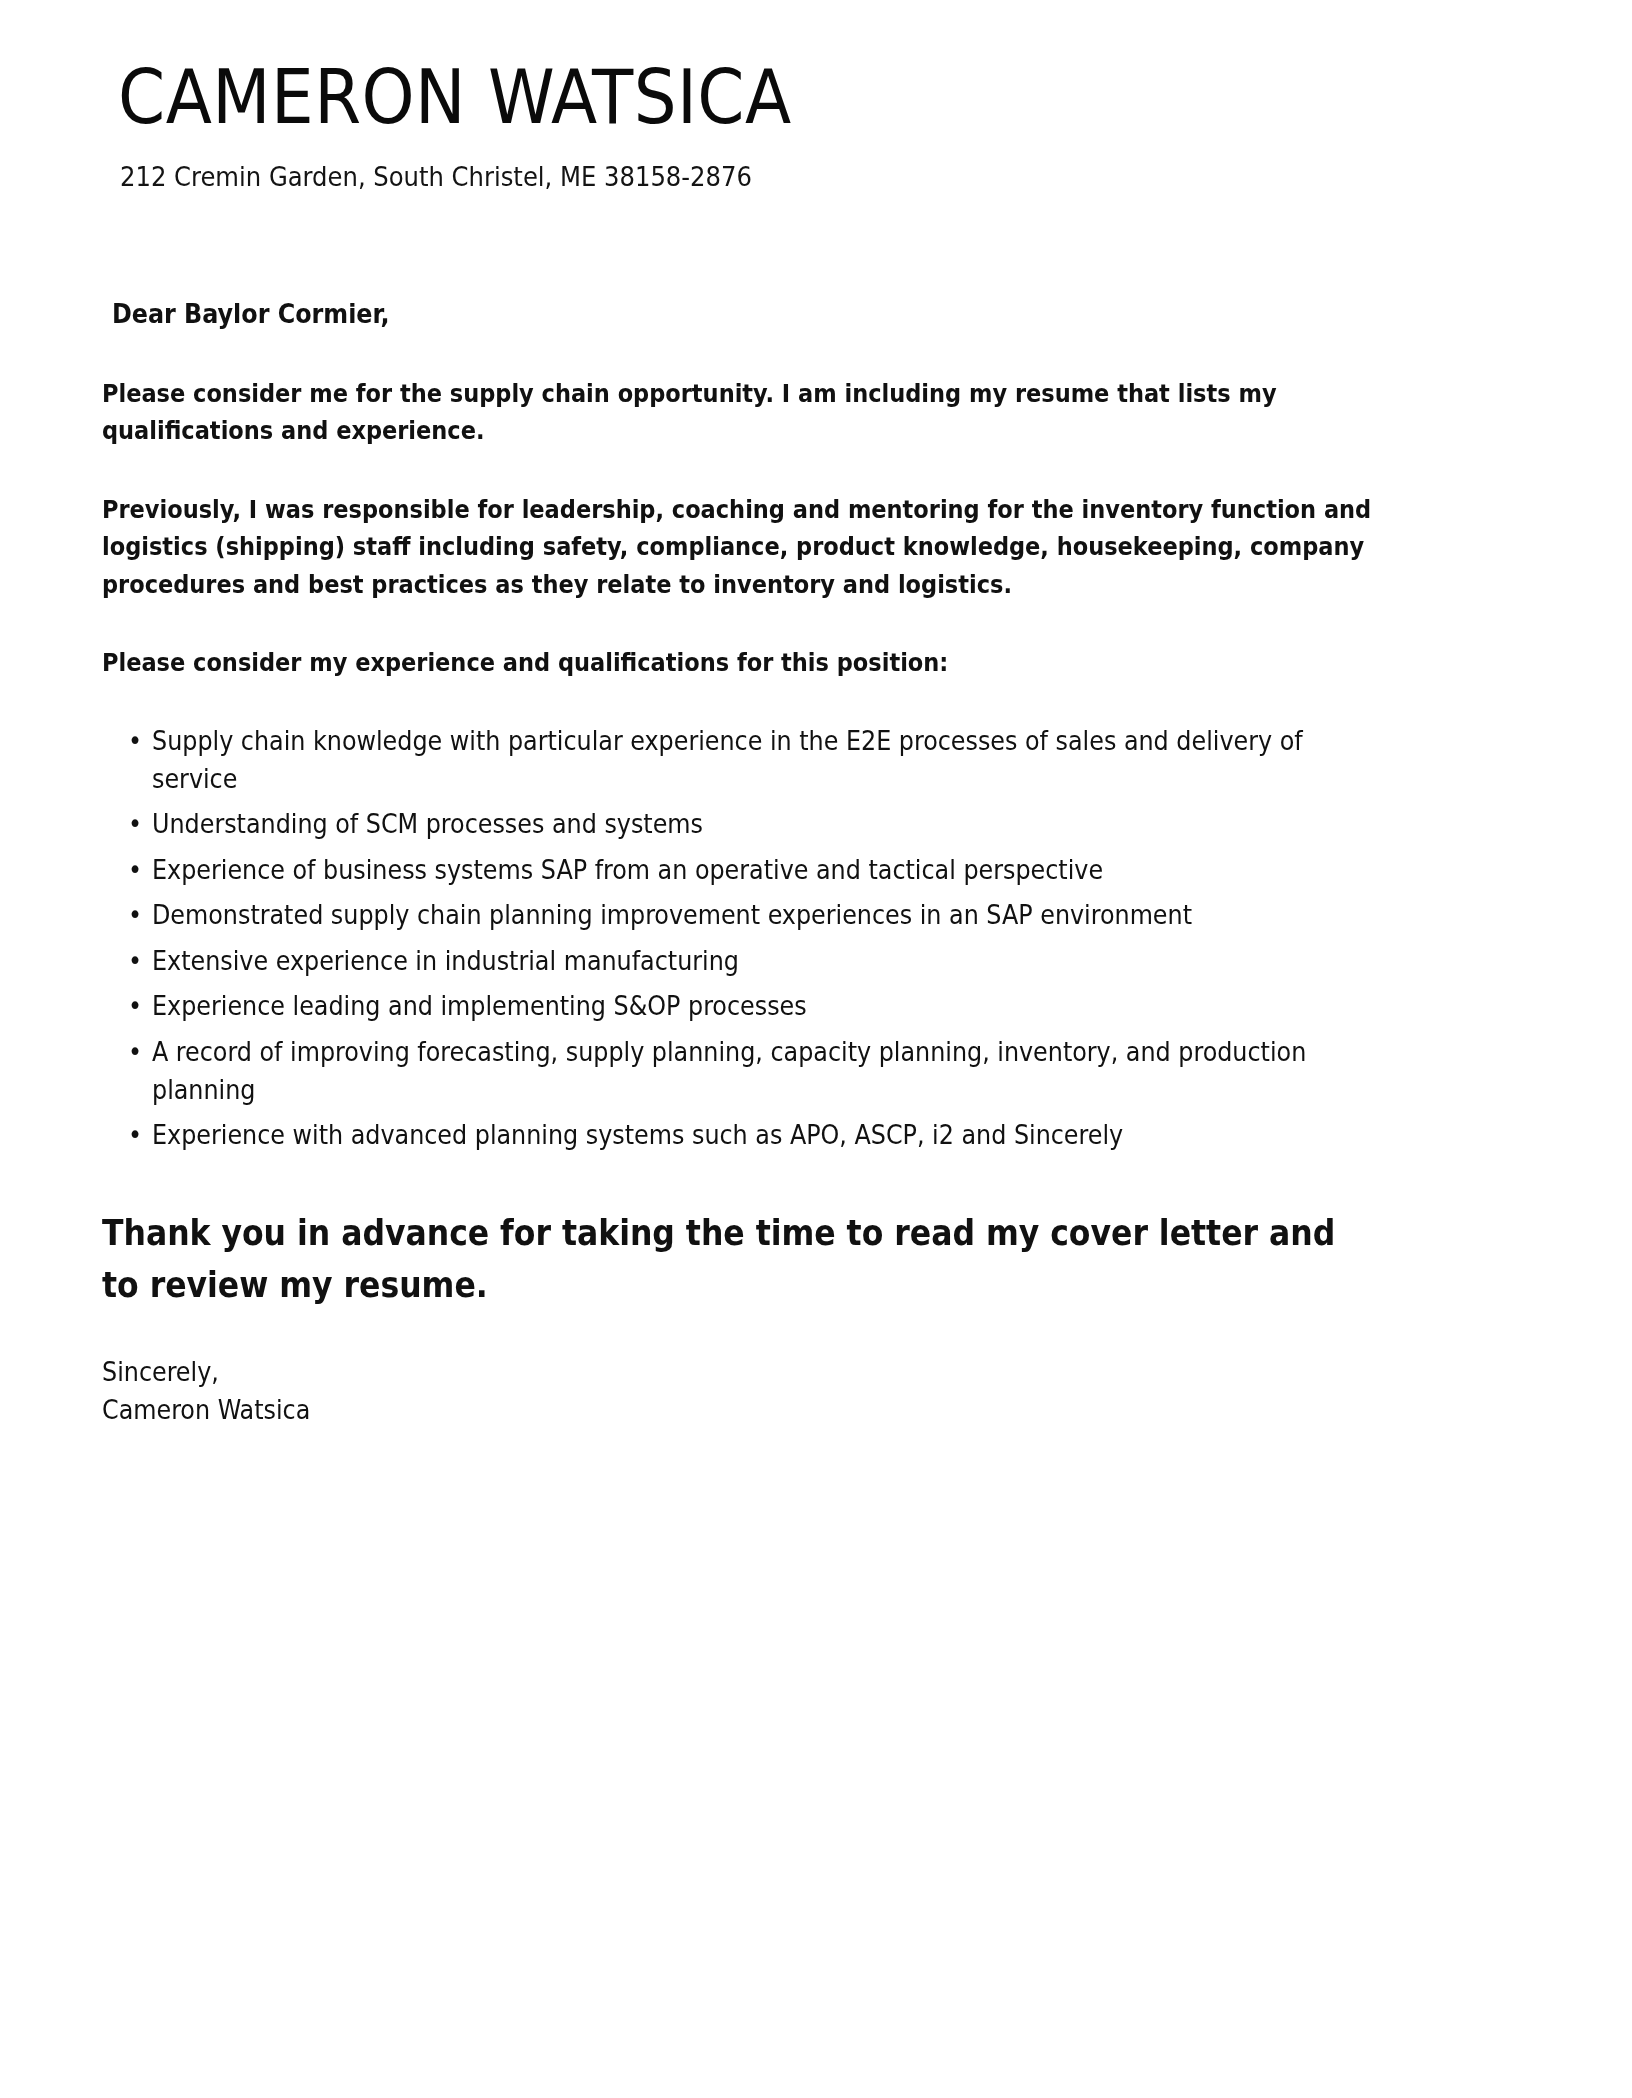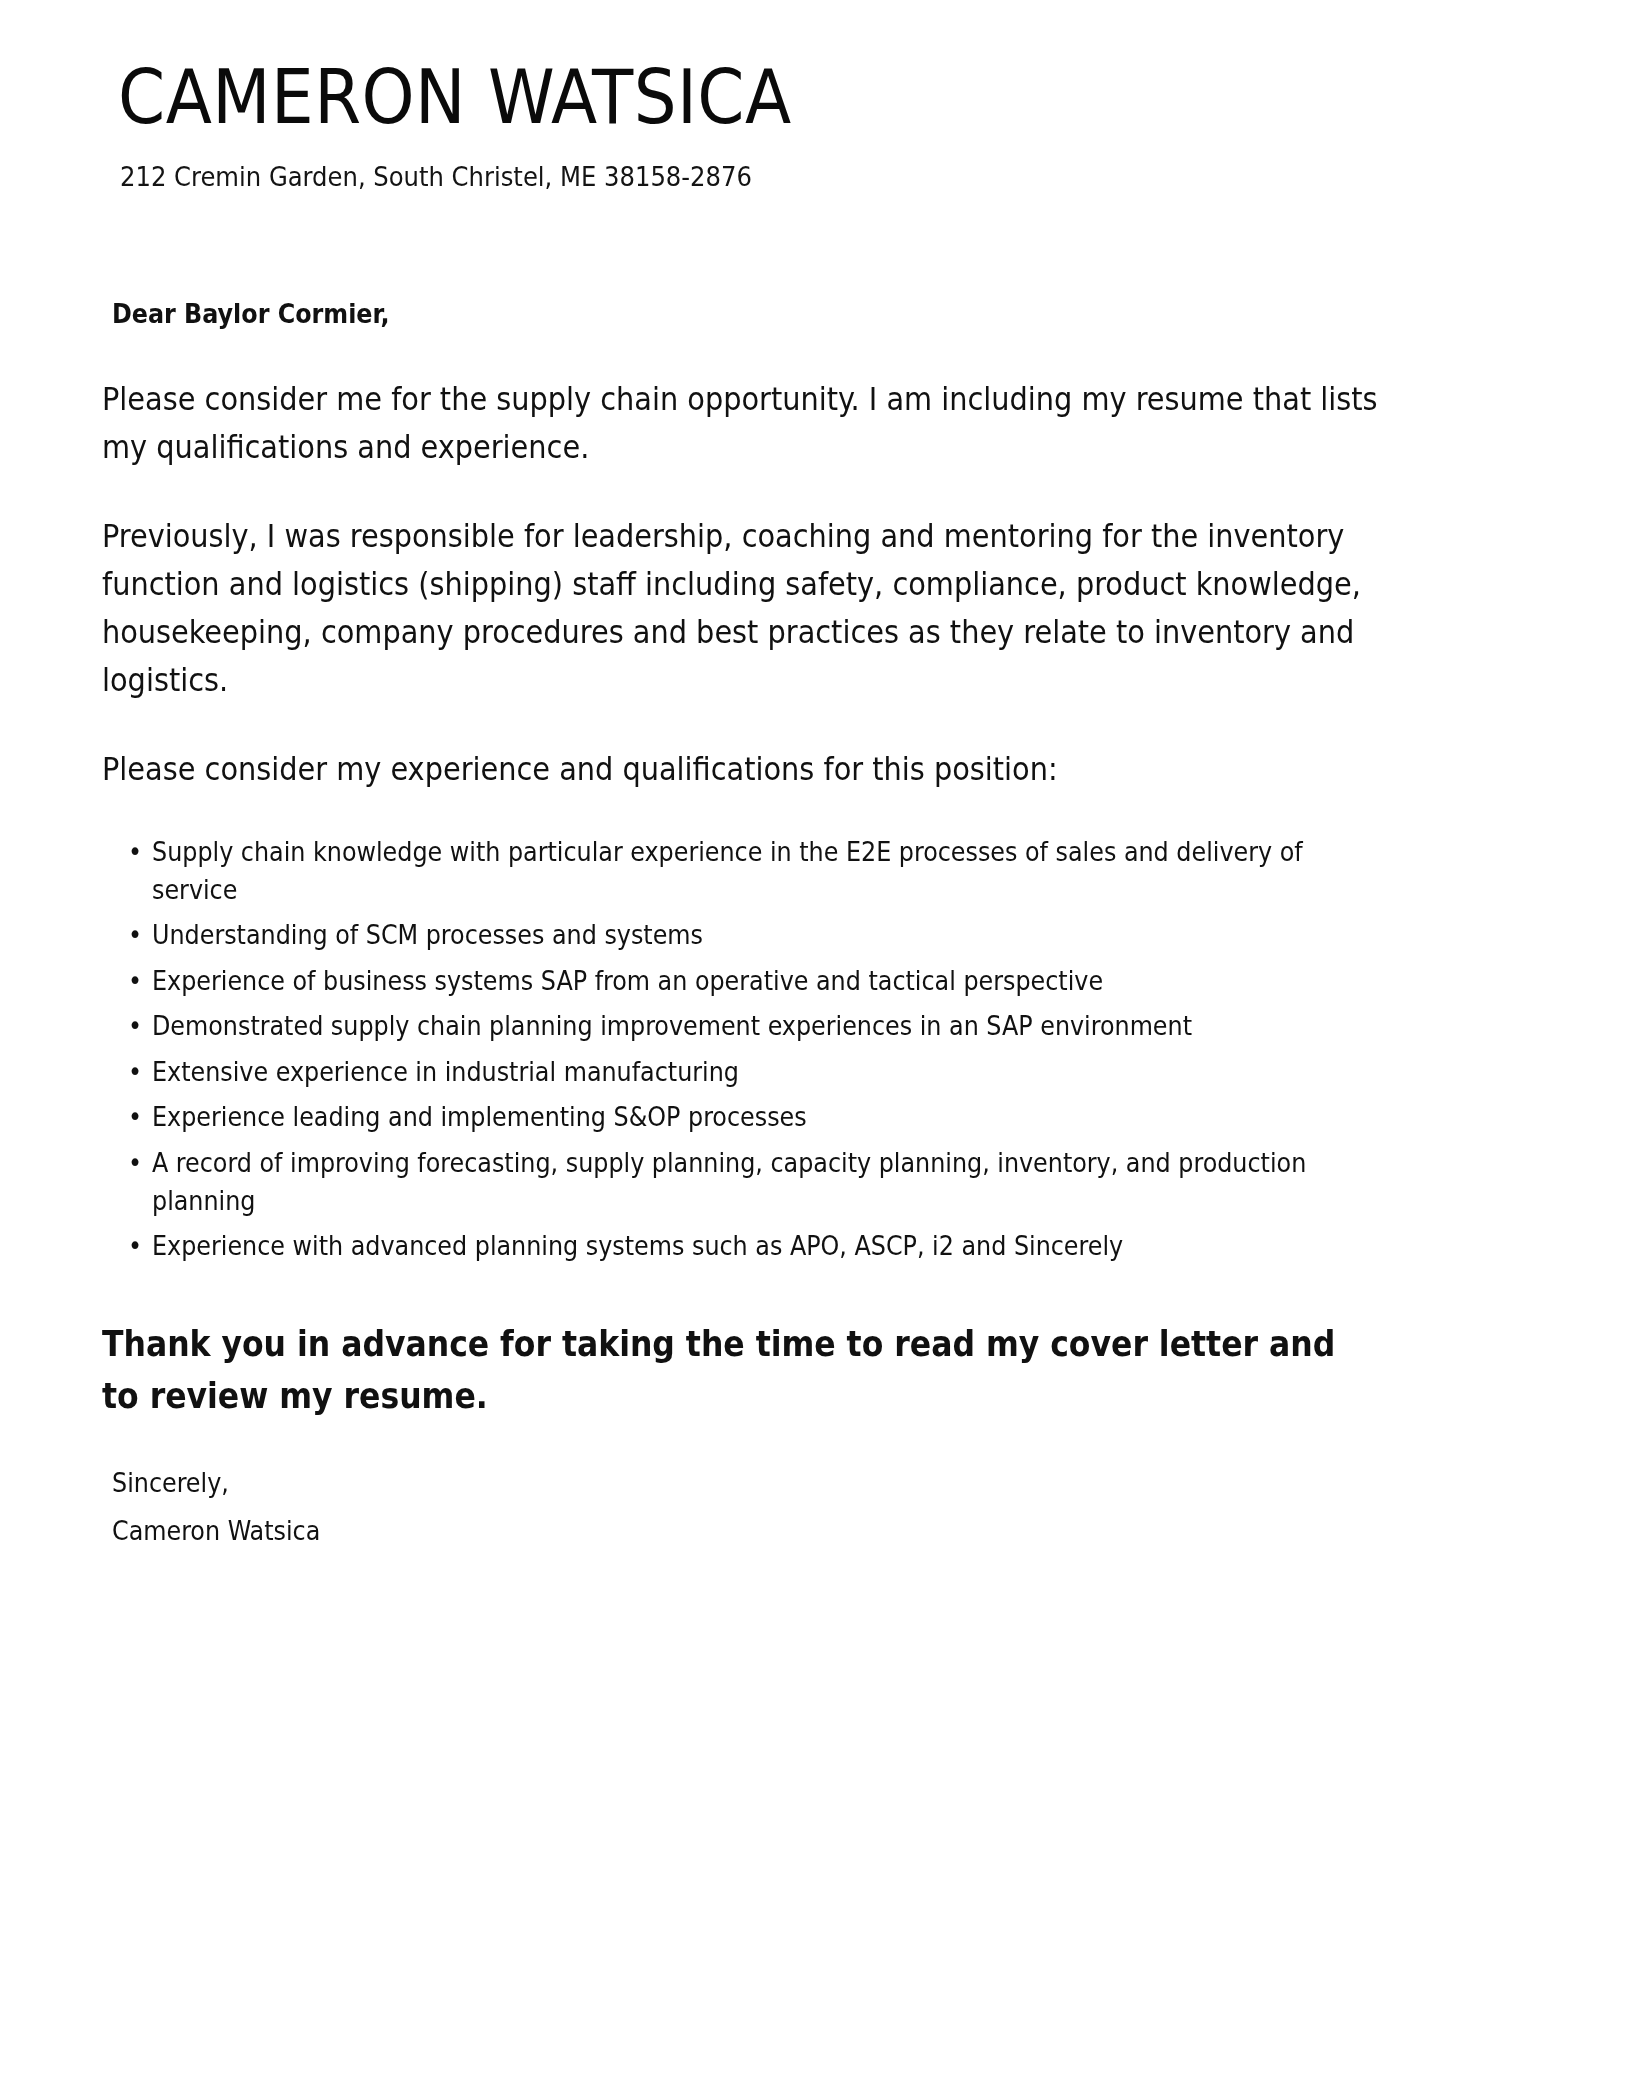--- a/index.html
+++ b/index.html
@@ -59,23 +59,24 @@
   }
 
   .salutation {
     font-weight: 700;
     margin: 0 0 41px 10px;
     font-size: 26.5px;
   }
 
   .para {
     margin: 0 0 41px 0;
-    font-size: 32px;
+    font-size: 25px;
     line-height: 1.5;
     max-width: 1400px;
+    font-weight: bold;
   }
 
   .para-intro {
     margin-bottom: 40px;
   }
 
   .qualifications-list {
     list-style: none;
     margin: 0 0 52px 0;
     padding: 0;
@@ -103,21 +104,21 @@
     font-size: 35px;
   }
 
   .signature-block {
     margin: 0;
     font-size: 26.5px;
     line-height: 1.45;
   }
 
   .signature-block div {
-    margin: 10px;
+    margin: 0;
   }
 </style>
 </head>
 <body>
 
 <div class="page">
 
   <div class="header">
     <h1 class="applicant-name">CAMERON WATSICA</h1>
     <div class="applicant-address">212 Cremin Garden, South Christel, ME 38158-2876</div>

